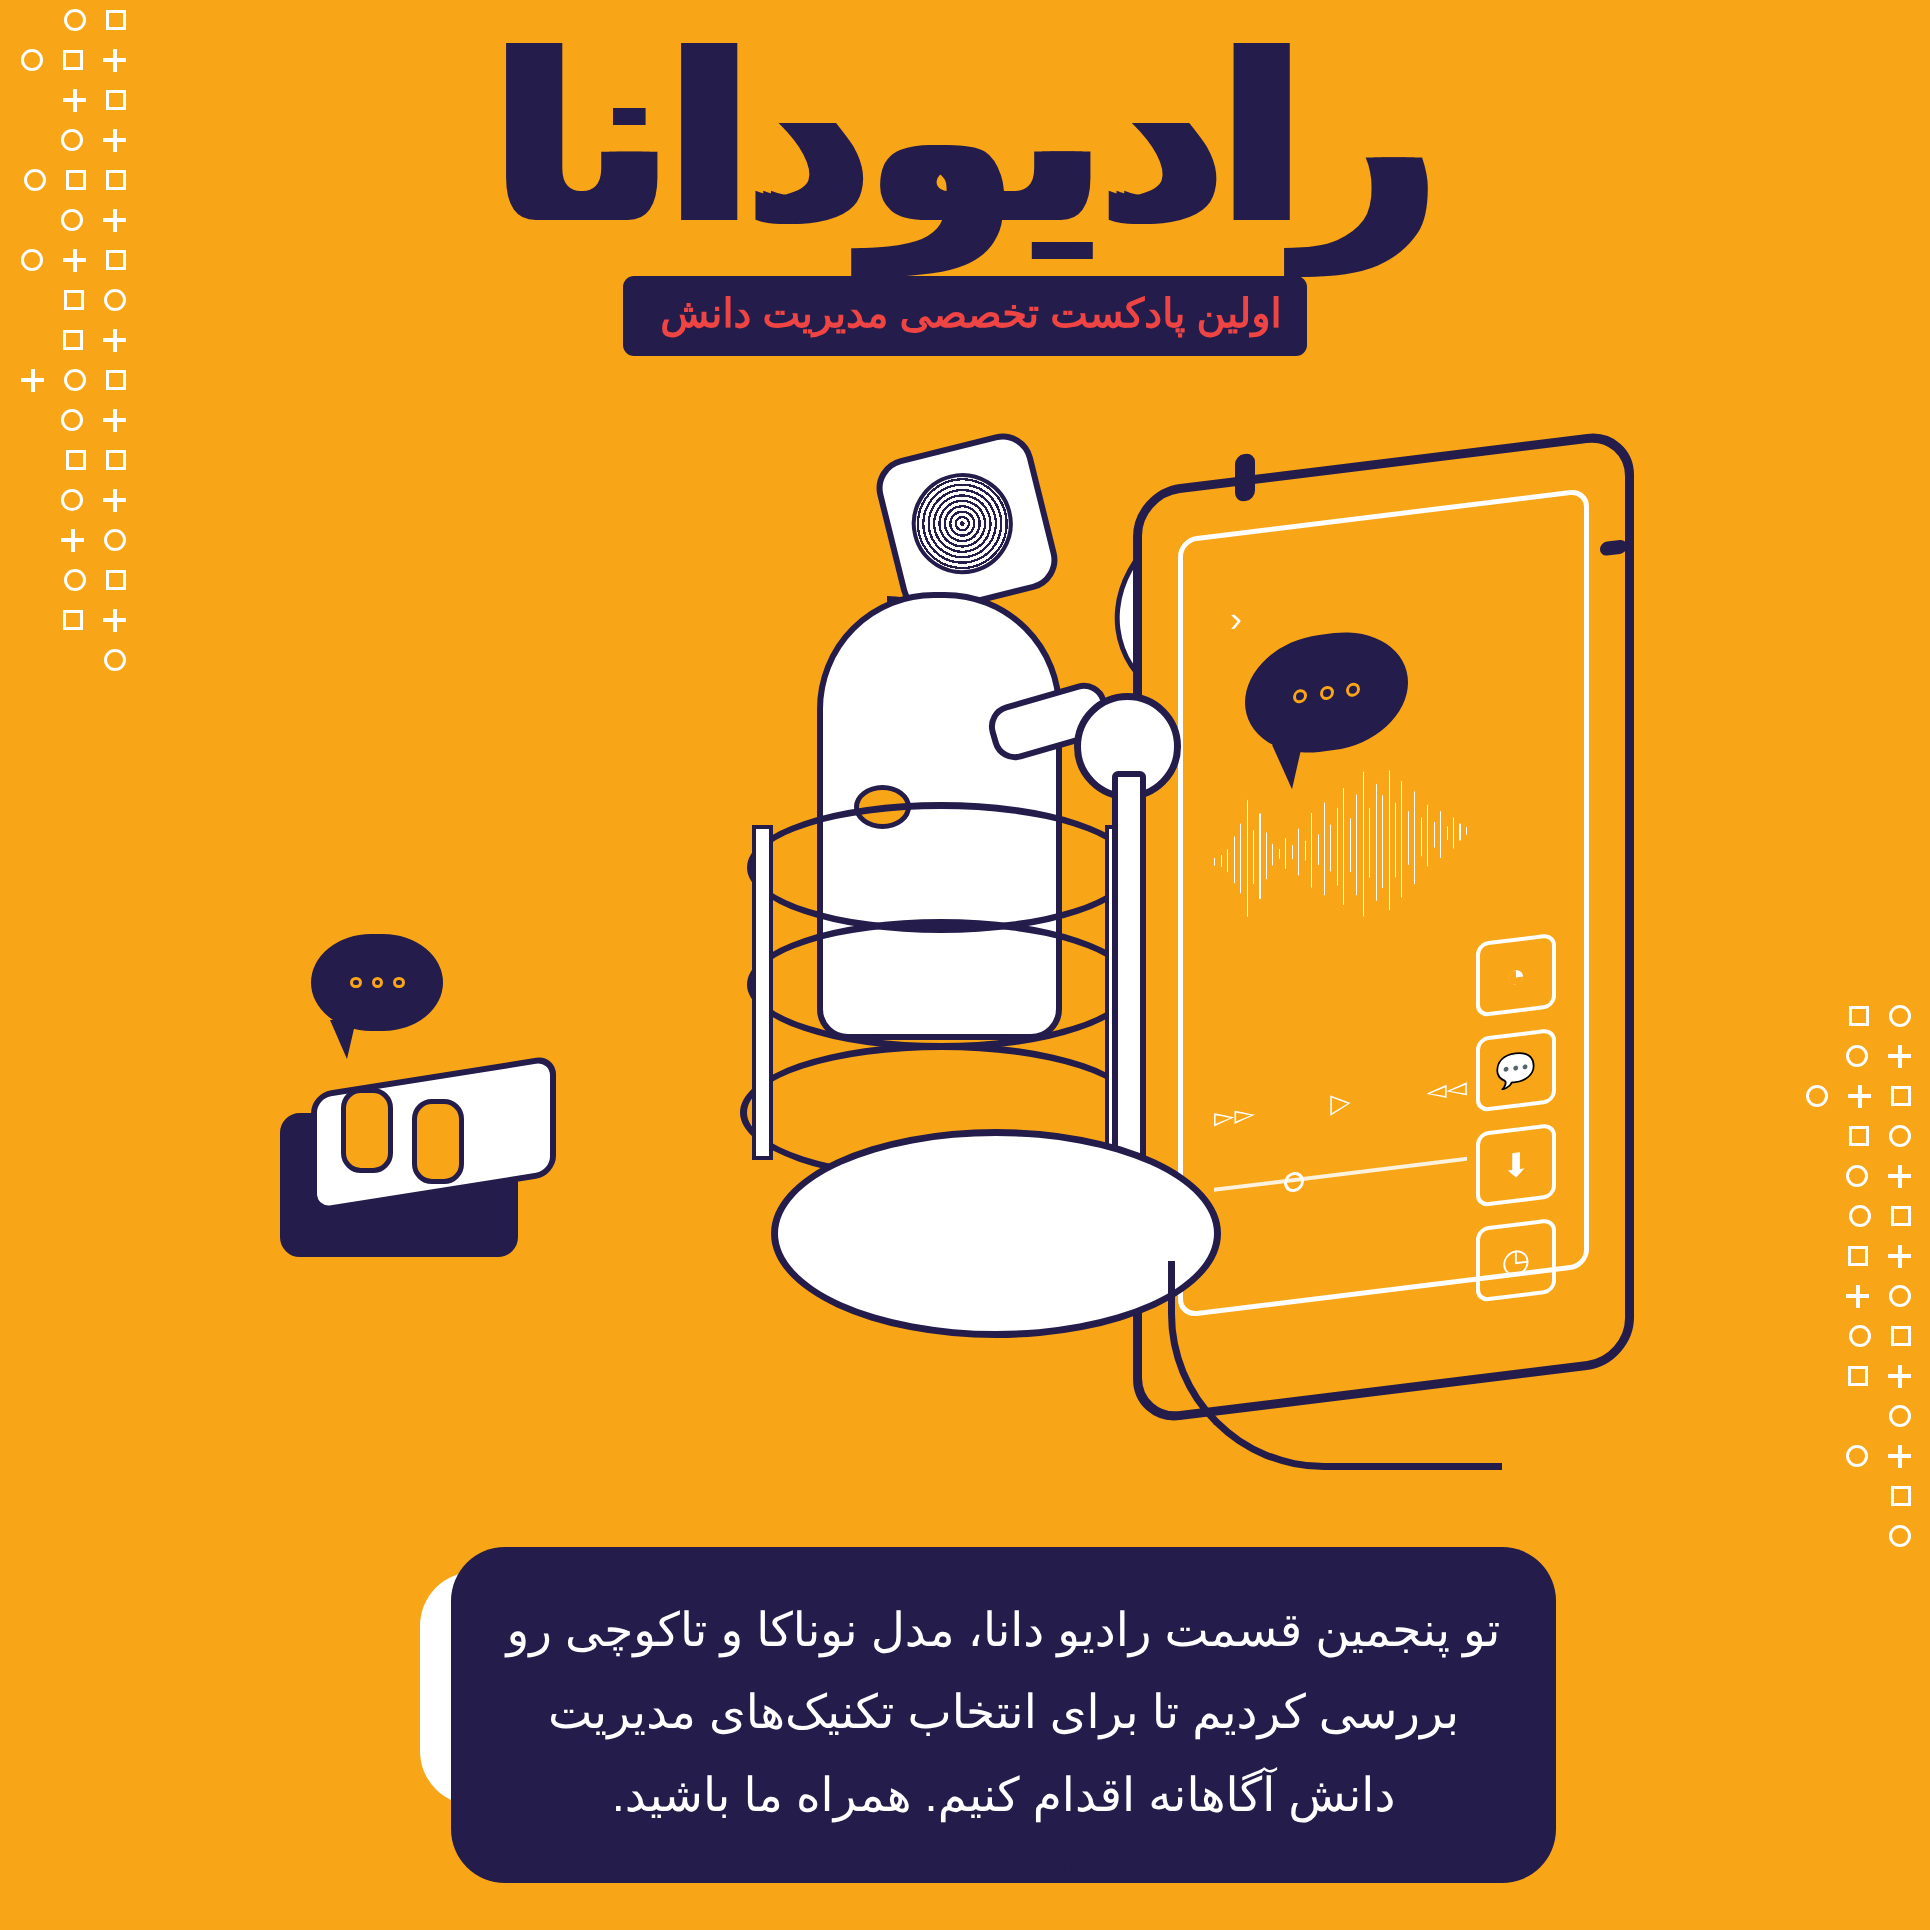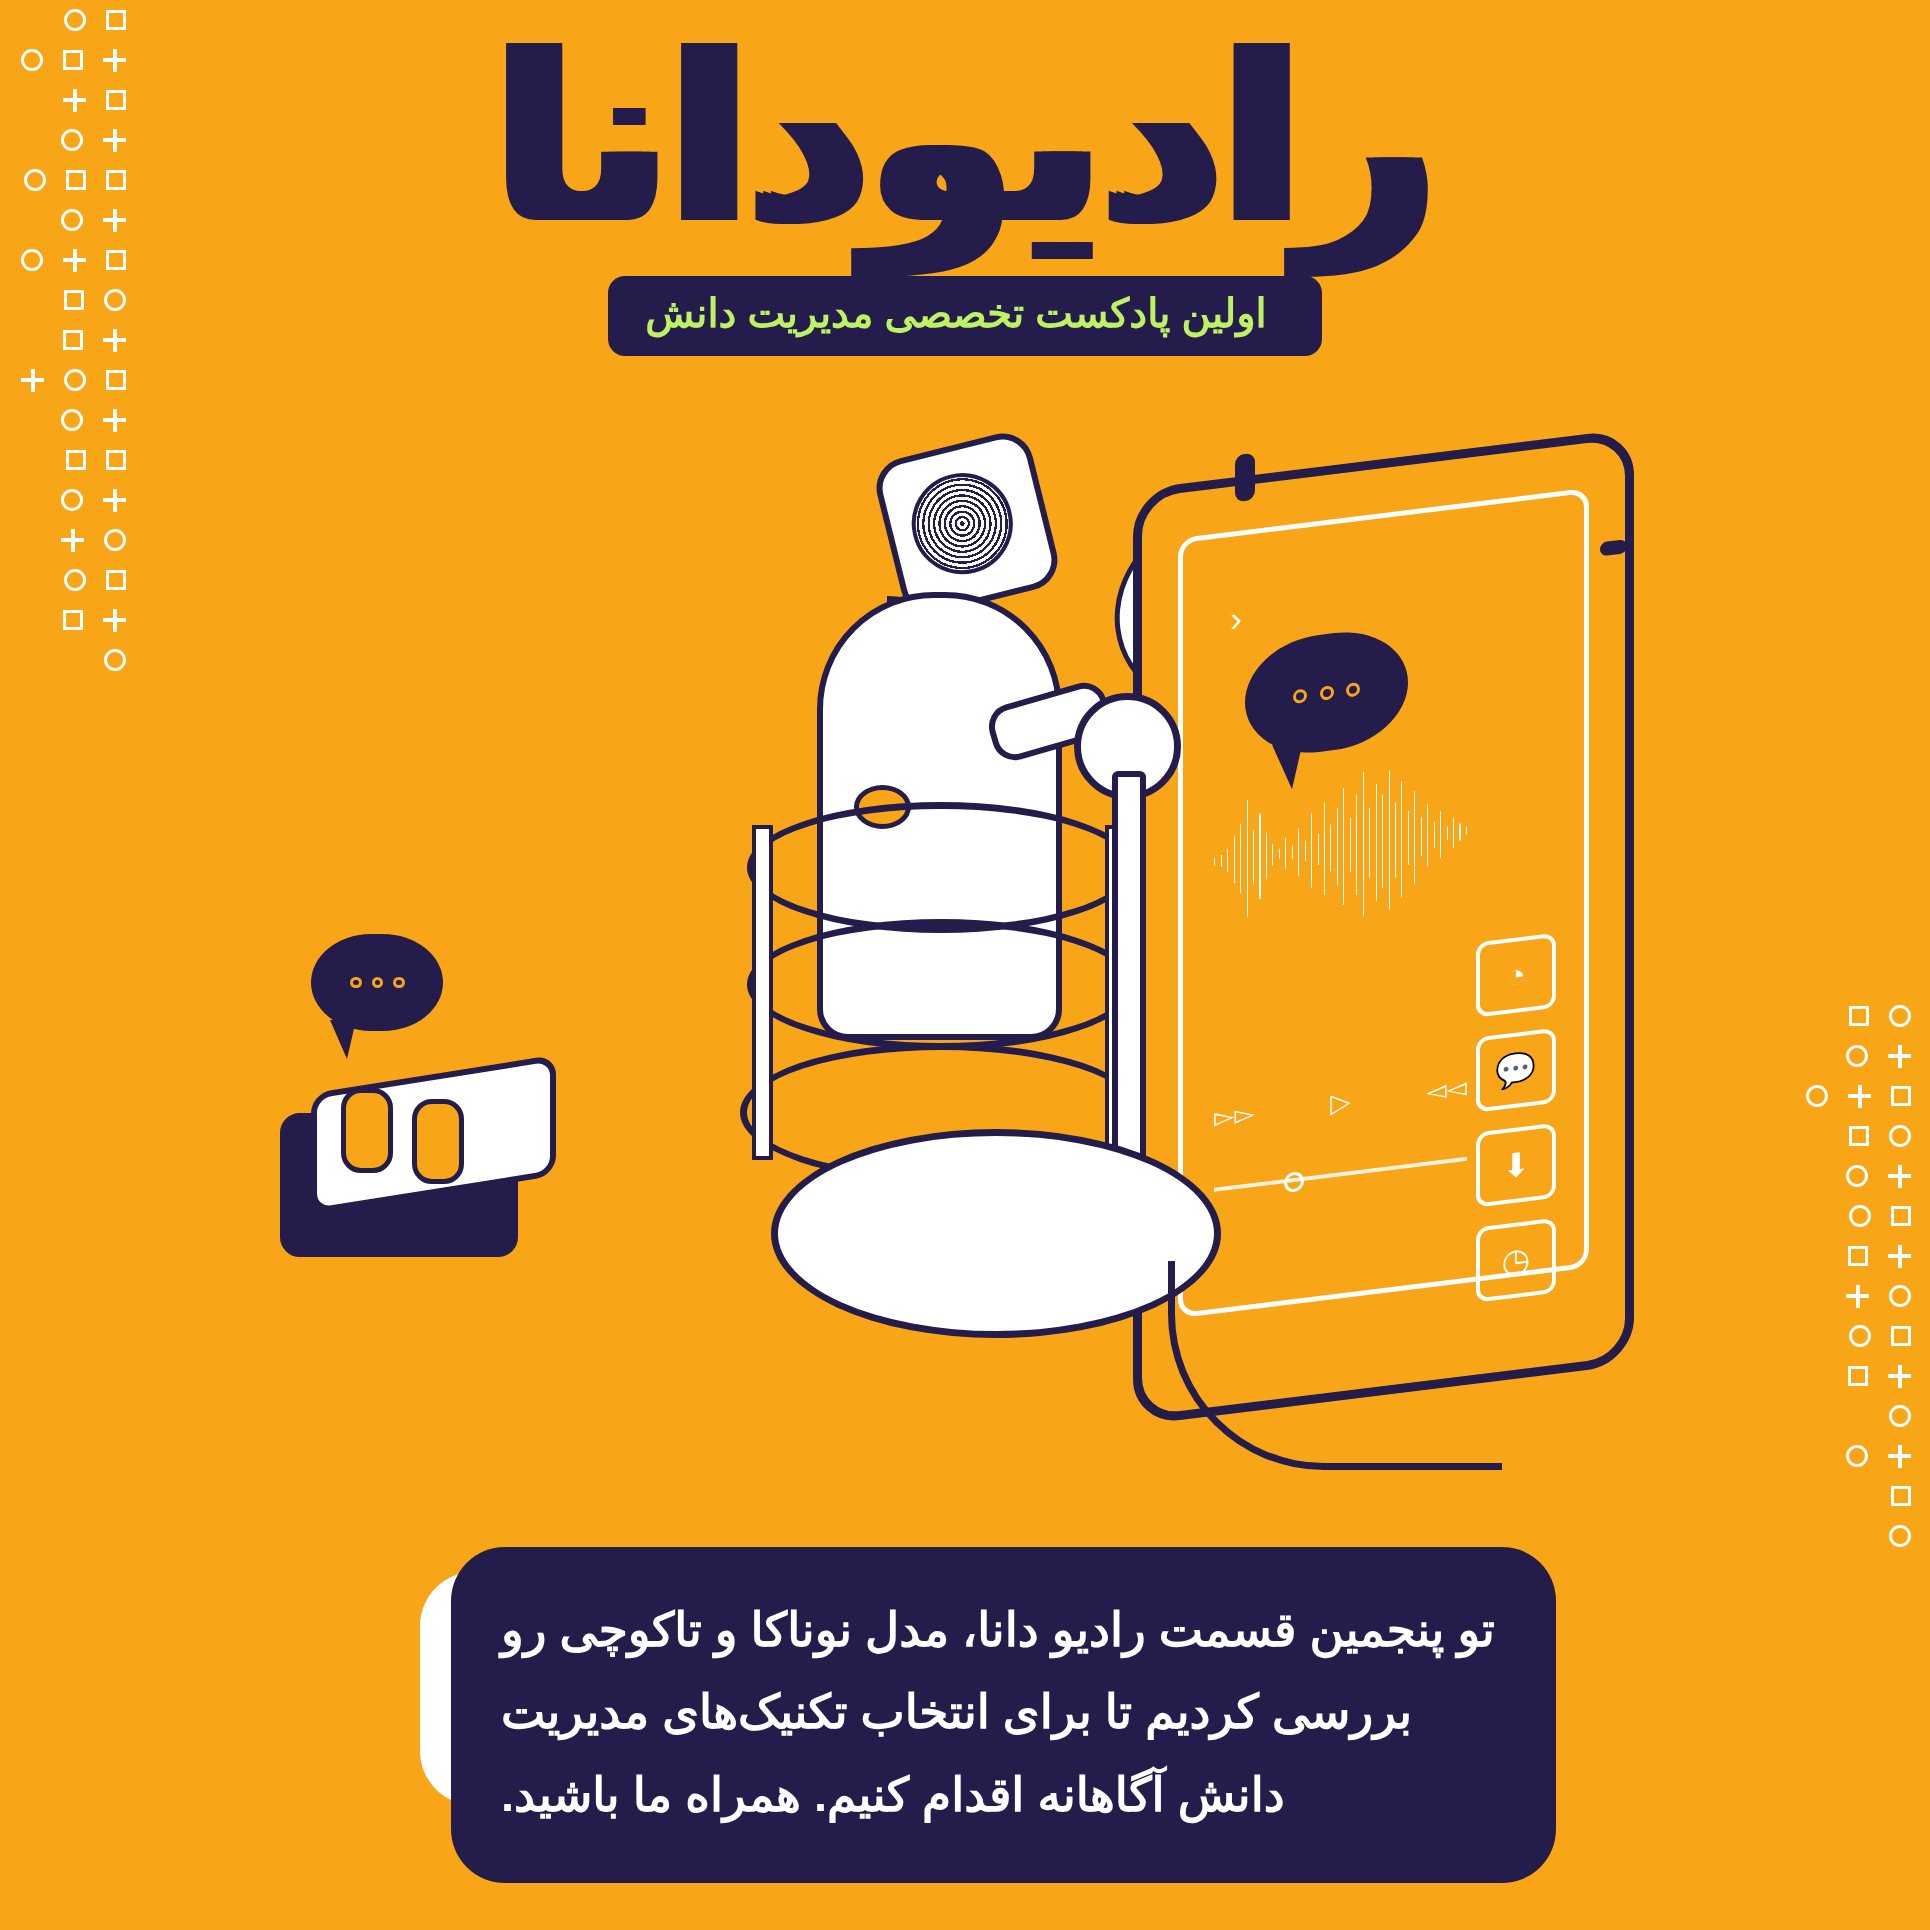--- a/index.html
+++ b/index.html
@@ -60,25 +60,25 @@
     margin:0;
     padding:0 0 0 0;
     text-shadow:
       7.8px 0 0 #241C4A,
       -7.8px 0 0 #241C4A;
   }
   .subtitle-pill{
     display:inline-block;
     margin-top:20px;
     background:#241C4A;
-    color:#bef264;
+    color:#ef4444;
     font-size:40px;
     font-weight:bold;
-    padding:14px 55px 20px 37px;
-    border-radius:17px;
+    padding:14px 25px 20px 37px;
+    border-radius:11px;
     direction:rtl;
     letter-spacing:-0.8px;
   }
 
   
   .illus{
     position:absolute;
     top:436px;left:327px;
     width:1323px;height:1059px;
   }
@@ -333,22 +333,22 @@
     background:#241C4A;
     border-radius:54px;
     padding:42px 50px 47px 50px;
     box-sizing:border-box;
   }
   .desc-text{
     color:#ffffff;
     font-size:47px;
     line-height:1.75;
     direction:rtl;
-    text-align:left;
-    font-weight:bold;
+    text-align:center;
+    font-weight:normal;
     margin:0;
   }
   .site{
     position:absolute;
     bottom:44px;left:0;right:0;
     text-align:center;
     color:#241C4A;
     direction:ltr;
     font-size:51px;
     letter-spacing:4.7px;

